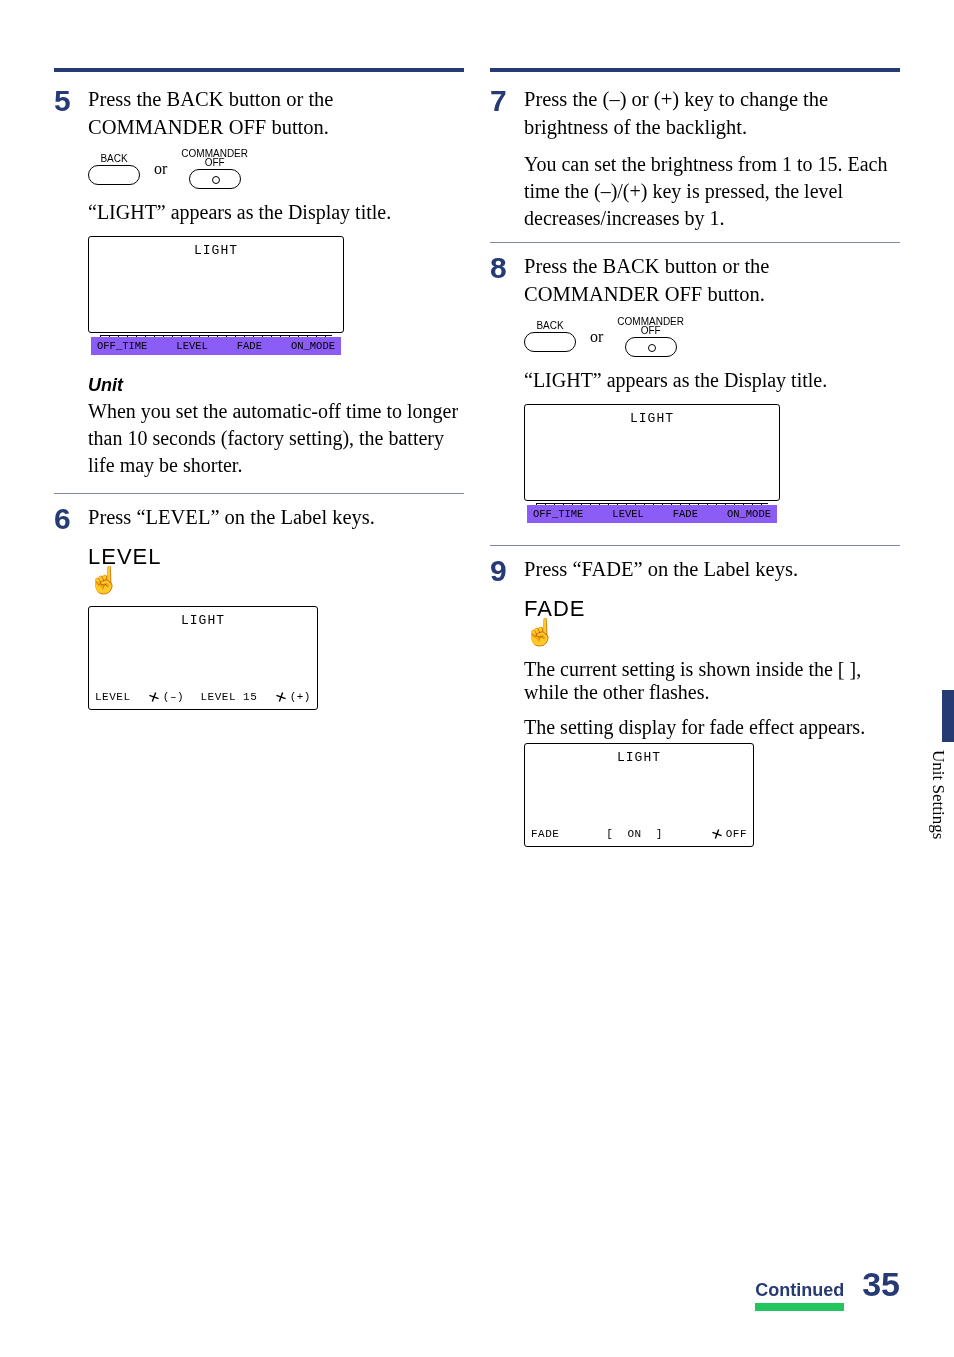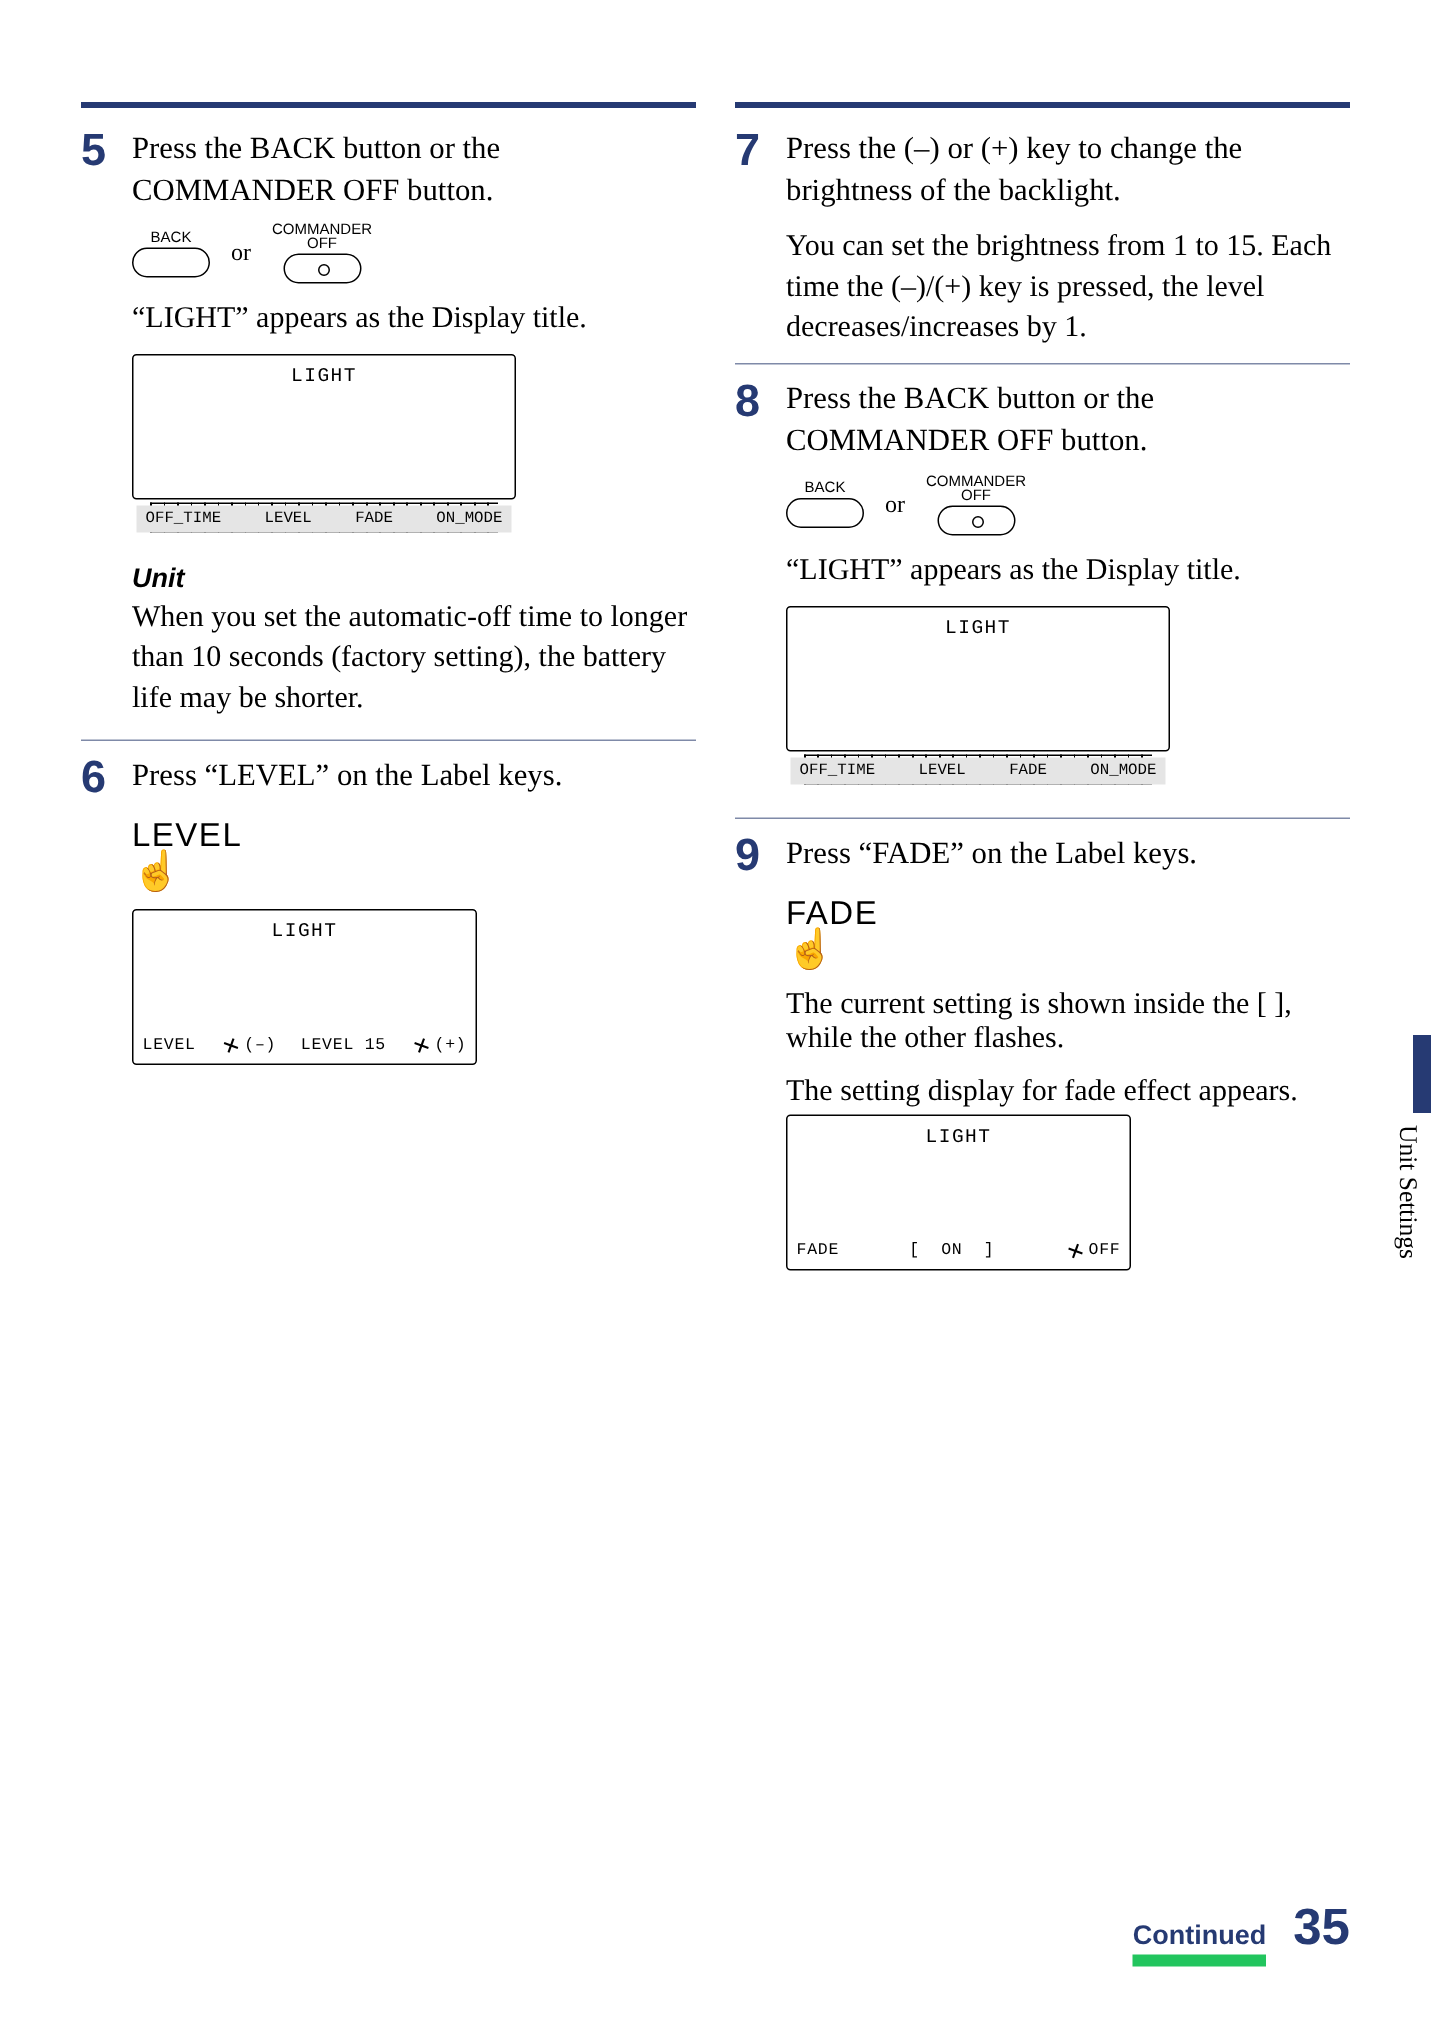--- a/index.html
+++ b/index.html
@@ -35,21 +35,21 @@
   .lcd-bottom span{white-space:pre}
   .scale{position:absolute;left:8px;right:8px;top:6px;height:16px}
   .scale::before,.scale::after{content:"";position:absolute;left:0;right:0;border-top:1px solid #000}
   .scale::before{top:-2px;height:0}
   .scale::after{bottom:-2px;height:0}
   .scale-inner{position:absolute;left:0;right:0;top:-2px;bottom:-2px;
     background:repeating-linear-gradient(to right,#000 0 1px,transparent 1px 9px)}
   .lcd-strip{position:relative;padding:0 3px 4px 3px}
   .lcd-strip .scale{left:12px;right:12px;top:0}
   .lcd-strip .row{position:relative;display:flex;justify-content:space-between;align-items:center;
-    font-family:"Courier New",monospace;font-size:10.5px;padding:3px 6px;background:#e5e5e5;z-index:2}
+    font-family:"Courier New",monospace;font-size:10.5px;padding:3px 6px;background:#8b5cf6;z-index:2}
   .spark{display:inline-block;position:relative;width:14px;height:14px}
   .spark::before,.spark::after{content:"";position:absolute;background:#000}
   .spark::before{left:6px;top:0;width:2px;height:14px}
   .spark::after{left:0;top:6px;width:14px;height:2px}
   .spark{transform:rotate(20deg) scale(.7)}
   
   .side-tab{position:absolute;right:0;top:690px;width:26px;height:210px;}
   .side-tab .bar{position:absolute;right:0;top:0;width:12px;height:52px;background:#263a73}
   .side-tab .txt{position:absolute;right:6px;top:60px;writing-mode:vertical-rl;font-family:Georgia,serif;font-size:17px}
   

